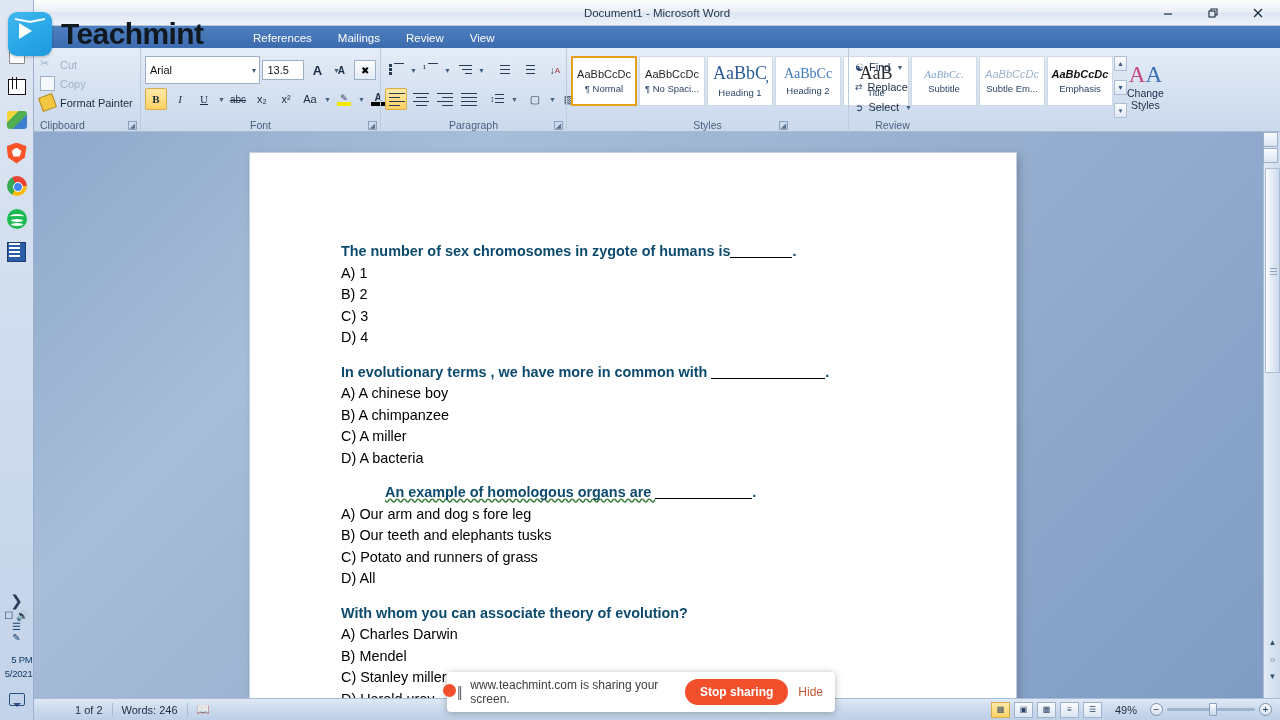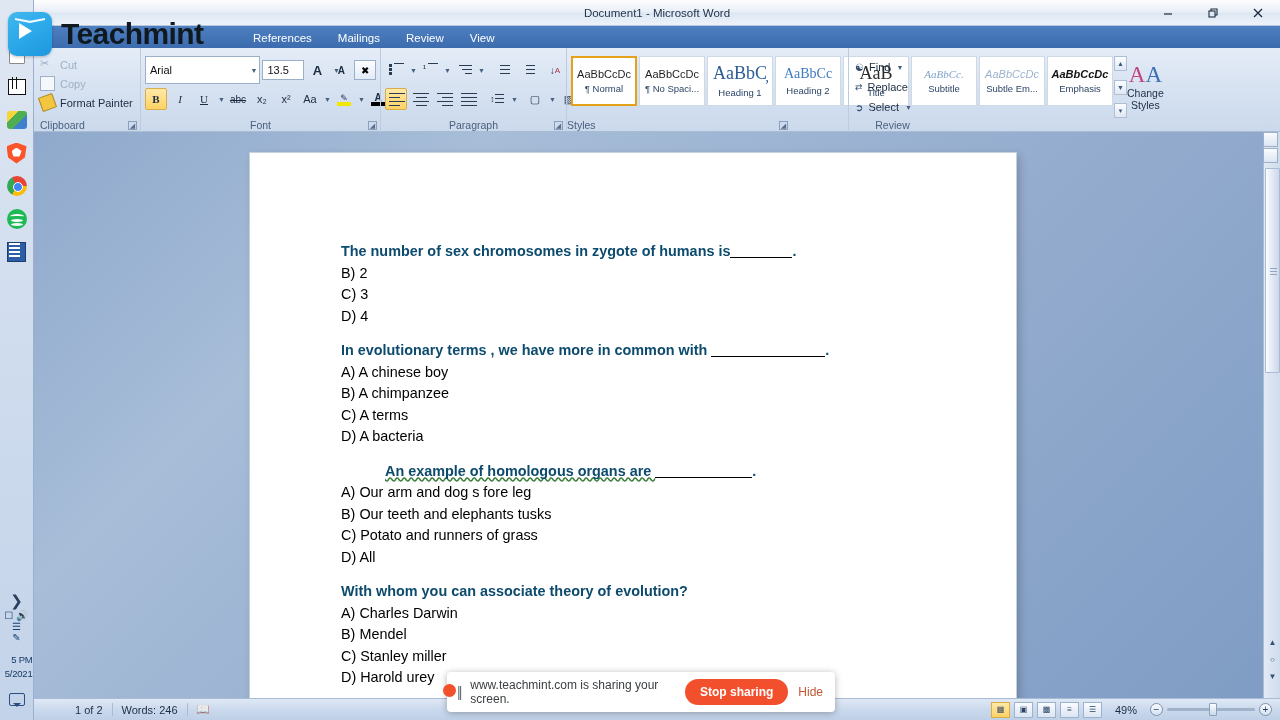--- a/index.html
+++ b/index.html
@@ -559,21 +559,21 @@
           <div class="gallery-scroll">
             <div class="gs-btn">▲</div>
             <div class="gs-btn">▼</div>
             <div class="gs-btn">▾</div>
           </div>
           <div class="changestyles">
             <div class="cs-ico"><span class="a1">A</span><span class="a2">A</span></div>
             <div class="cs-lbl">Change Styles</div>
           </div>
         </div>
-        <div class="rglabel" style="text-align:left">Styles</div>
+        <div class="rglabel" style="text-align:center">Styles</div>
         <div class="rgdialog" style="right:60px">◢</div>
       </div>
 
       <div class="rgroup edit-group">
         <div style="height:6px"></div>
         <div class="ed-item">
           <span style="font-size:10px;color:#2c4a6e">☯</span>
           <span>Find</span>
           <span class="drop-arrow">▼</span>
         </div>
@@ -591,32 +591,33 @@
     </div>
 
     <div class="docarea">
       <div class="page">
         <div class="page-body">
 
           <div class="qblock">
             <div class="qline">
               <span>The number of sex chromosomes in zygote of humans is</span><span class="blank" style="width:62px"></span><span>.</span>
             </div>
+            <div class="oline">A) 1</div>
             <div class="oline">B) 2</div>
             <div class="oline">C) 3</div>
             <div class="oline">D) 4</div>
           </div>
 
           <div class="qblock">
             <div class="qline">
               <span>In evolutionary  terms , we have more in common with </span><span class="blank" style="width:114px"></span><span>.</span>
             </div>
             <div class="oline">A) A chinese boy</div>
             <div class="oline">B) A chimpanzee</div>
-            <div class="oline">C) A terms</div>
+            <div class="oline">C) A miller</div>
             <div class="oline">D) A bacteria</div>
           </div>
 
           <div class="qblock">
             <div class="qline">
               <span class="sq-green">An example of homologous organs are </span><span class="blank" style="width:97px"></span><span>.</span>
             </div>
             <div class="oline">A) Our arm and dog s fore leg</div>
             <div class="oline">B) Our teeth and elephants tusks</div>
             <div class="oline">C) Potato and runners of grass</div>

